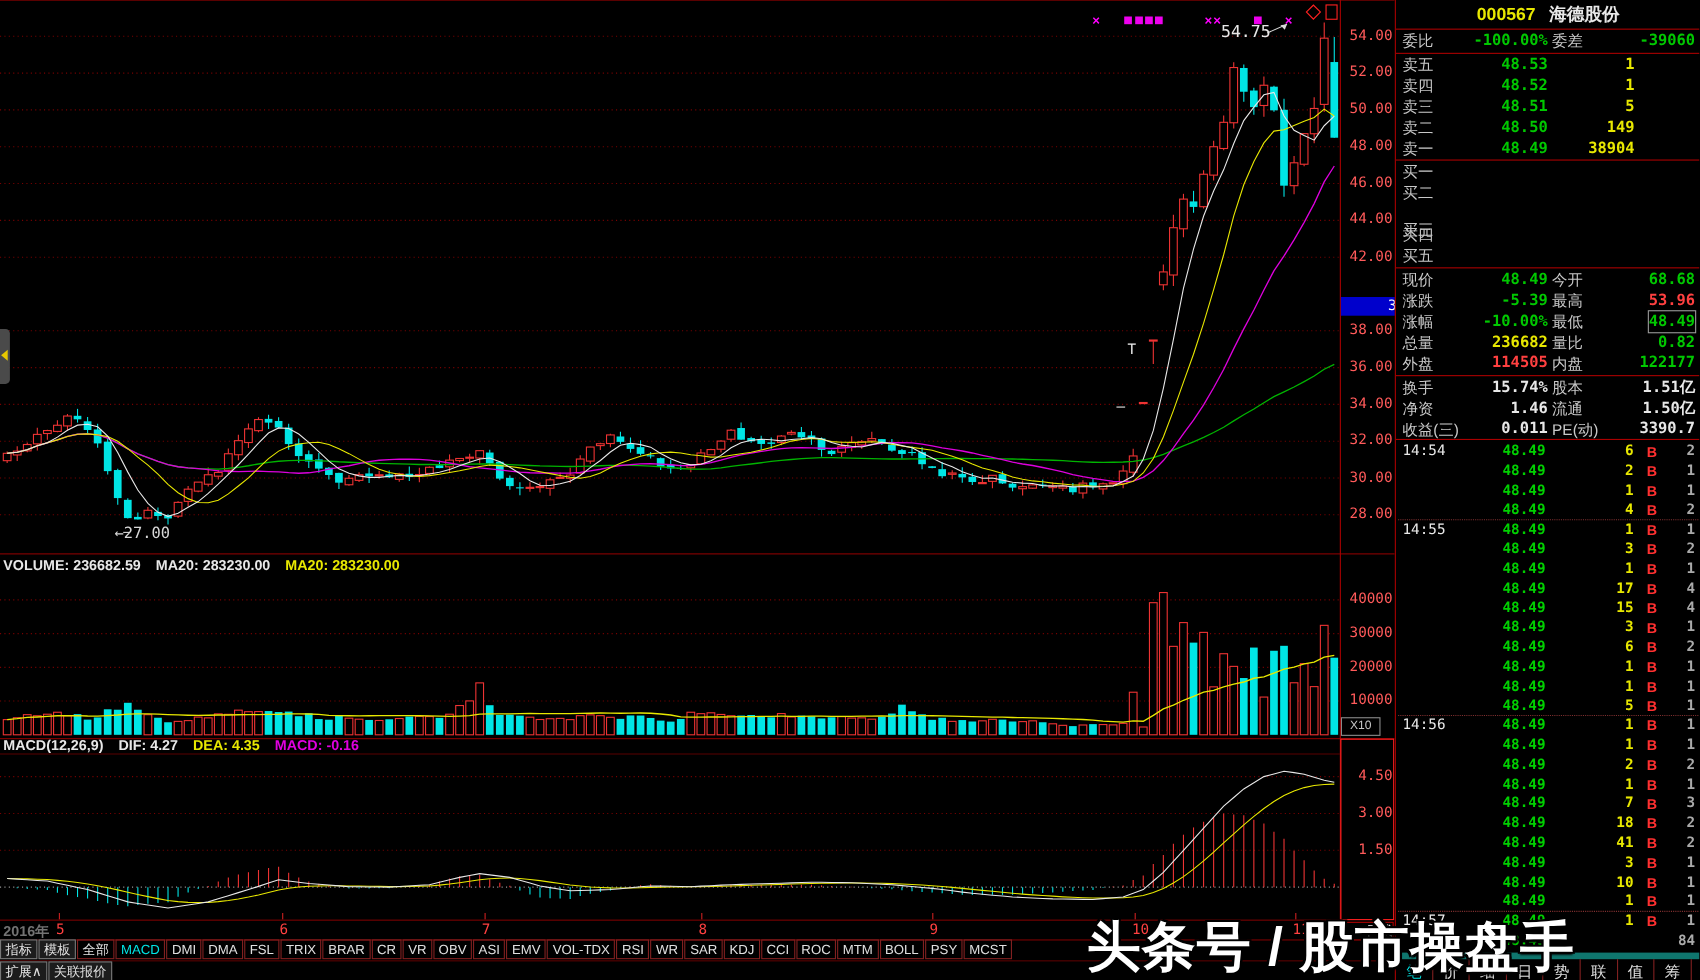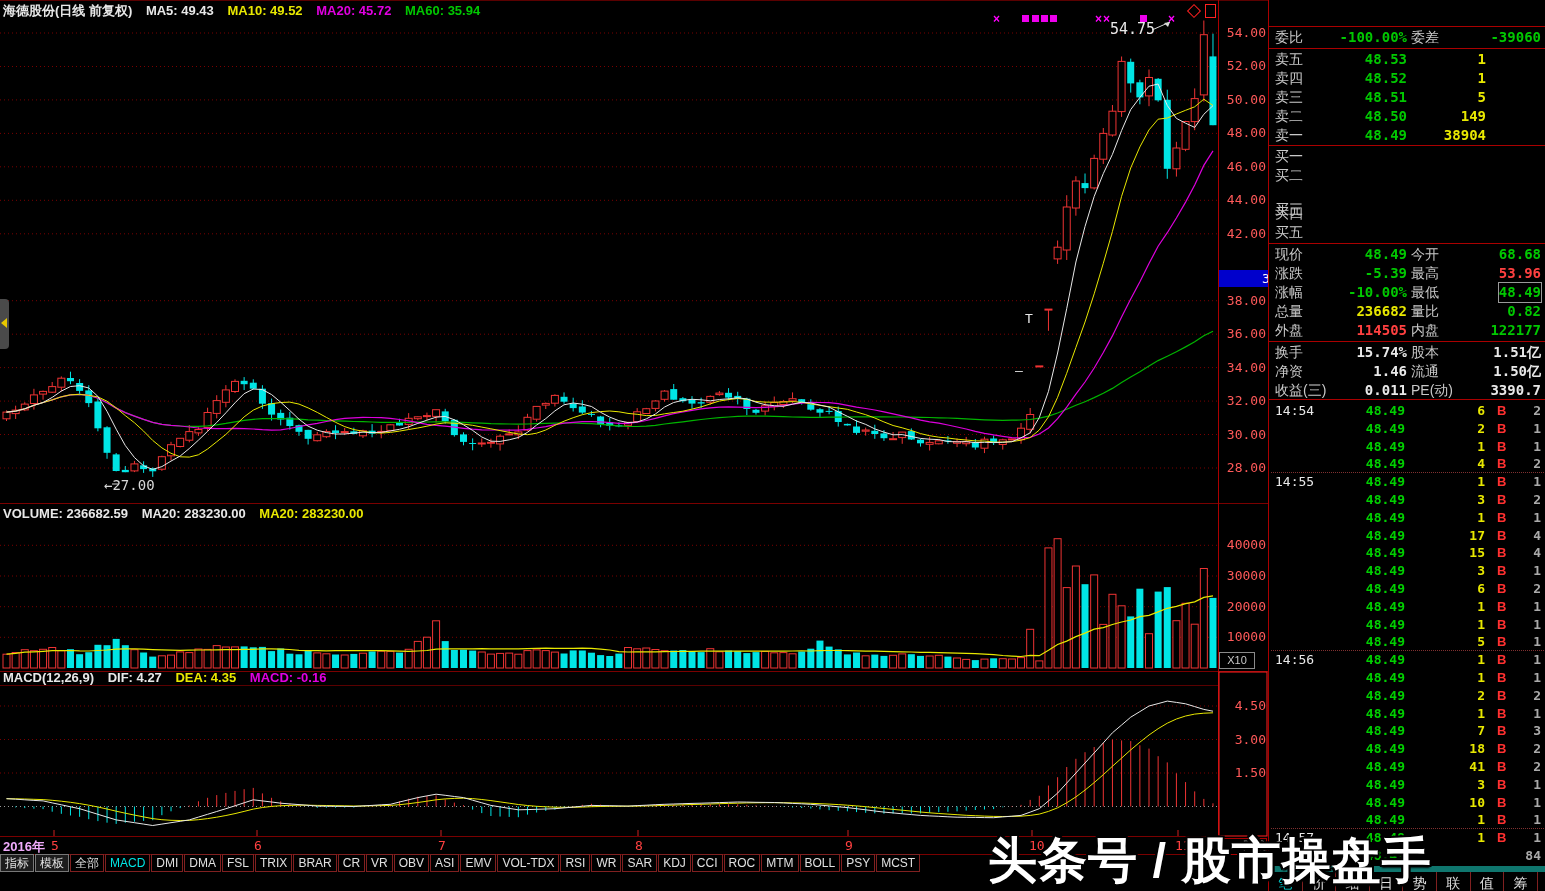--- a/index.html
+++ b/index.html
@@ -16,21 +16,21 @@
             width:46px;text-align:right;}
   #prevclose-box{position:absolute;left:1219px;width:47px;height:17px;background:#0000cc;color:#fff;
                  font-size:13px;text-align:center;line-height:17px;font-family:"DejaVu Sans Mono",monospace;padding-left:39px;}
   #x10-box{position:absolute;left:1219px;width:34px;height:15px;border:1px solid #8a8a8a;color:#c8c8c8;
            font-size:11px;text-align:center;line-height:14px;}
   #period-box{position:absolute;left:1221px;top:838px;width:44px;height:15px;border:1px solid #aa0000;
               color:#e8e8e8;font-size:12px;text-align:right;line-height:14px;}
   
   #xaxis{position:absolute;left:0;top:836px;width:1218px;height:17px;border-top:1px solid #7a0000;
          border-bottom:1px solid #7a0000;}
-  #xaxis .yr{position:absolute;left:3px;top:1px;color:#f0abfc;font-size:13px;font-weight:bold;}
+  #xaxis .yr{position:absolute;left:3px;top:1px;color:#737373;font-size:13px;font-weight:bold;}
   #xaxis .mo{position:absolute;top:1px;color:#ff4040;font-size:13px;font-family:"DejaVu Sans Mono",monospace;}
   
   #indtabs{position:absolute;left:0;top:854px;width:1268px;height:18px;}
   .tabcell{display:inline-block;height:16px;line-height:16px;border:1px solid #802020;color:#e0e0e0;
            font-size:12px;padding:0 4px;margin-right:1px;vertical-align:top;cursor:default;}
   .tabcell.sys{border:1px solid #777;background:#1c1c1c;}
   .tabcell.active{color:#00e5e5;}
   #extrow{position:absolute;left:0;top:873px;width:1268px;height:17px;border-top:1px solid #5a0000;}
   
   #rpanel{position:absolute;left:1268px;top:0;width:277px;height:891px;background:#000;
@@ -645,27 +645,20 @@
       <rect x="1219" y="672" width="48" height="164" fill="none" stroke="#ff2020"></rect>
       <line x1="54" y1="830" x2="54" y2="836" stroke="#cc2020"></line>
       <line x1="257" y1="830" x2="257" y2="836" stroke="#cc2020"></line>
       <line x1="441" y1="830" x2="441" y2="836" stroke="#cc2020"></line>
       <line x1="638" y1="830" x2="638" y2="836" stroke="#cc2020"></line>
       <line x1="848" y1="830" x2="848" y2="836" stroke="#cc2020"></line>
       <line x1="1032" y1="830" x2="1032" y2="836" stroke="#cc2020"></line>
       <line x1="1178" y1="830" x2="1178" y2="836" stroke="#cc2020"></line>
     </svg>
 
-  <div class="pane-header" style="top:2px;">
-    <span class="c-white">海德股份(日线 前复权)</span>
-    <span class="c-white">MA5: 49.43</span>
-    <span class="c-yellow">MA10: 49.52</span>
-    <span class="c-magenta">MA20: 45.72</span>
-    <span class="c-green">MA60: 35.94</span>
-  </div>
 
   <div class="pane-header" style="top:506px;">
     <span class="c-white">VOLUME: 236682.59</span>
     <span class="c-white">MA20: 283230.00</span>
     <span class="c-yellow">MA20: 283230.00</span>
   </div>
 
   <div class="pane-header" style="top:670px;">
     <span class="c-white">MACD(12,26,9)</span>
     <span class="c-white">DIF: 4.27</span>
@@ -708,20 +701,21 @@
   <div class="mo" style="left:51px;">5</div>
       <div class="mo" style="left:254px;">6</div>
       <div class="mo" style="left:438px;">7</div>
       <div class="mo" style="left:635px;">8</div>
       <div class="mo" style="left:845px;">9</div>
       <div class="mo" style="left:1029px;">10</div>
       <div class="mo" style="left:1175px;">11</div>
     </div>
 
   <div id="indtabs"><div class="tabcell sys" style="">指标</div><div class="tabcell sys" style="">模板</div><div class="tabcell" style="">全部</div><div class="tabcell active" style="">MACD</div><div class="tabcell" style="">DMI</div><div class="tabcell" style="">DMA</div><div class="tabcell" style="">FSL</div><div class="tabcell" style="">TRIX</div><div class="tabcell" style="">BRAR</div><div class="tabcell" style="">CR</div><div class="tabcell" style="">VR</div><div class="tabcell" style="">OBV</div><div class="tabcell" style="">ASI</div><div class="tabcell" style="">EMV</div><div class="tabcell" style="">VOL-TDX</div><div class="tabcell" style="">RSI</div><div class="tabcell" style="">WR</div><div class="tabcell" style="">SAR</div><div class="tabcell" style="">KDJ</div><div class="tabcell" style="">CCI</div><div class="tabcell" style="">ROC</div><div class="tabcell" style="">MTM</div><div class="tabcell" style="">BOLL</div><div class="tabcell" style="">PSY</div><div class="tabcell" style="">MCST</div></div>
+  <div id="extrow"><div class="tabcell sys" style="">扩展∧</div><div class="tabcell sys" style="">关联报价</div></div>
 
   <div id="peak-label" style="left:1110px;top:20px;">54.75</div>
   <div id="low-label" style="left:104px;top:477px;">←27.00</div>
   <div class="tmark" style="left:1025px;top:311px;">T</div>
   <div class="tmark" style="left:1015px;top:363px;">—</div>
   <div id="markers">
       <div class="mark-x" style="left:993px;top:15px;">×</div>
       <div class="mark-s" style="left:1022px;top:15px;"></div>
       <div class="mark-s" style="left:1032px;top:15px;"></div>
       <div class="mark-s" style="left:1041px;top:15px;"></div>
@@ -729,20 +723,24 @@
       <div class="mark-x" style="left:1095px;top:15px;">×</div>
       <div class="mark-x" style="left:1103px;top:15px;">×</div>
       <div class="mark-s" style="left:1140px;top:15px;"></div>
       <div class="mark-x" style="left:1168px;top:15px;">×</div>
     </div>
   <div id="tr-diamond"></div>
   <div id="tr-square"></div>
   <div id="side-handle"></div>
 
   <div id="rpanel">
+    <div id="rp-title">
+      <span class="c-yellow">000567</span>
+      <span class="c-white" style="margin-left:8px;">海德股份</span>
+    </div>
     <div id="rp-body">
         <div class="sep" style="top: 26px;"></div>
         <div class="qrow" style="top: 28px;">
           <span class="lbl">委比</span>
           <span class="v1 c-green">-100.00%</span>
           <span class="lbl2">委差</span>
           <span class="v2 c-green">-39060</span>
         </div>
         <div class="sep" style="top: 48px;"></div>
         <div class="qrow" style="top: 50px;">

